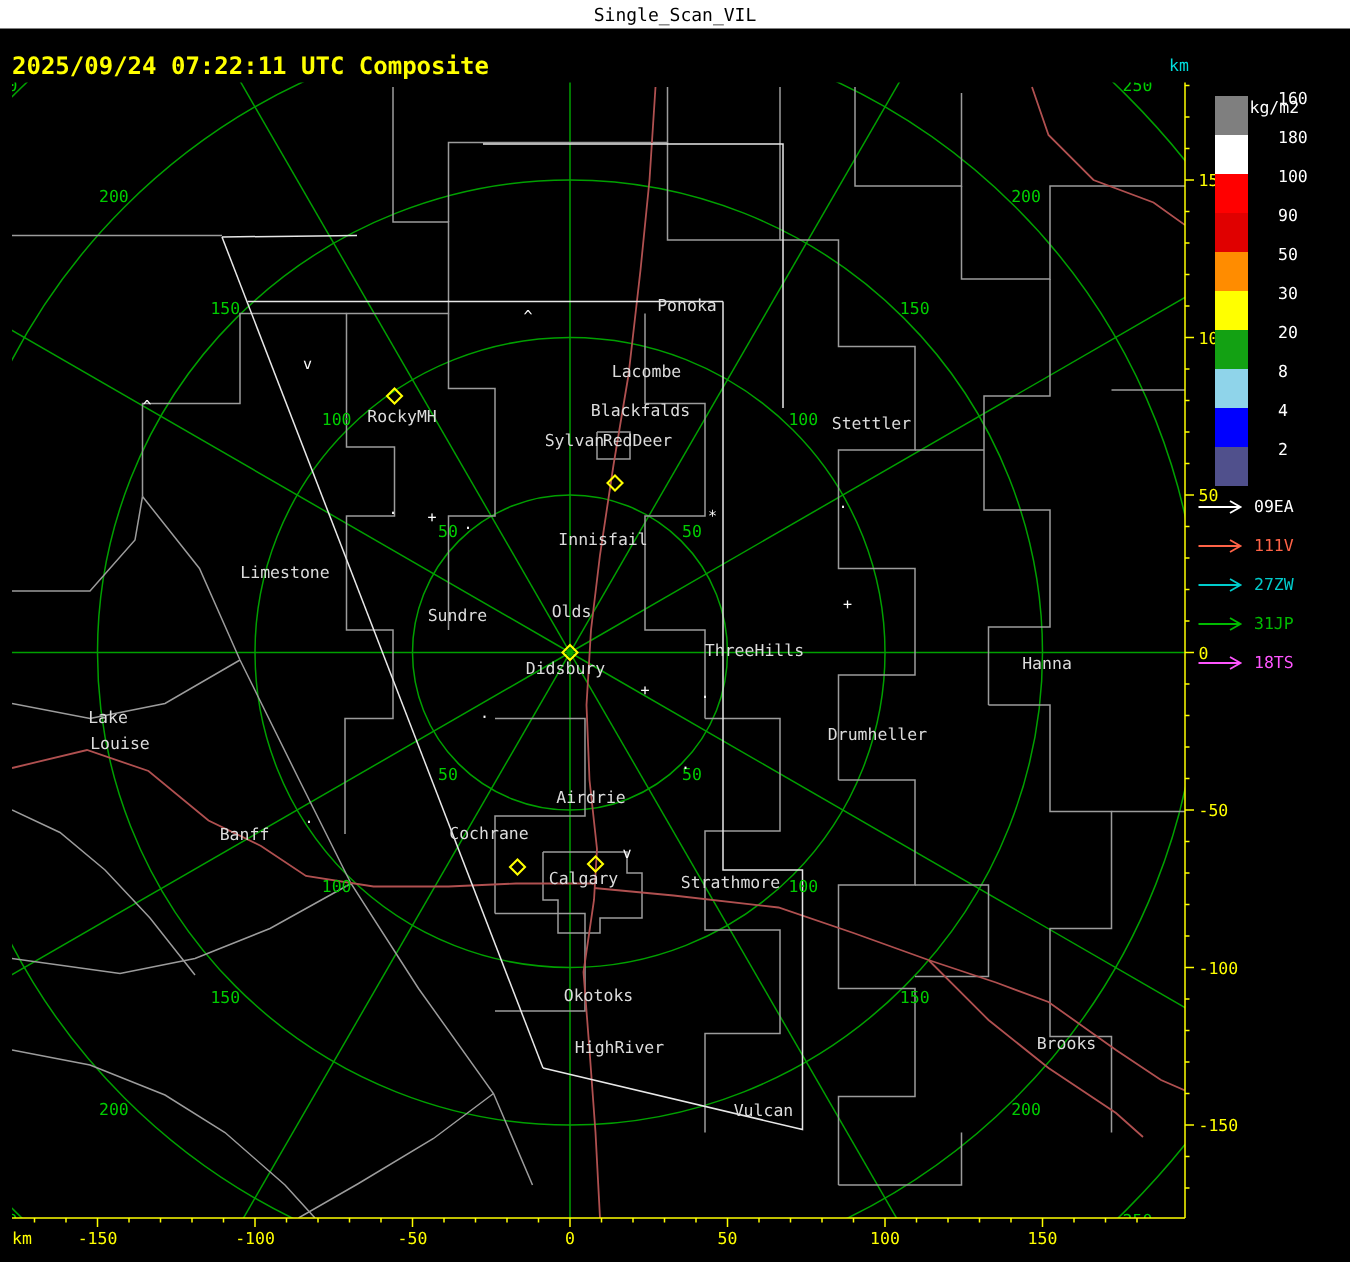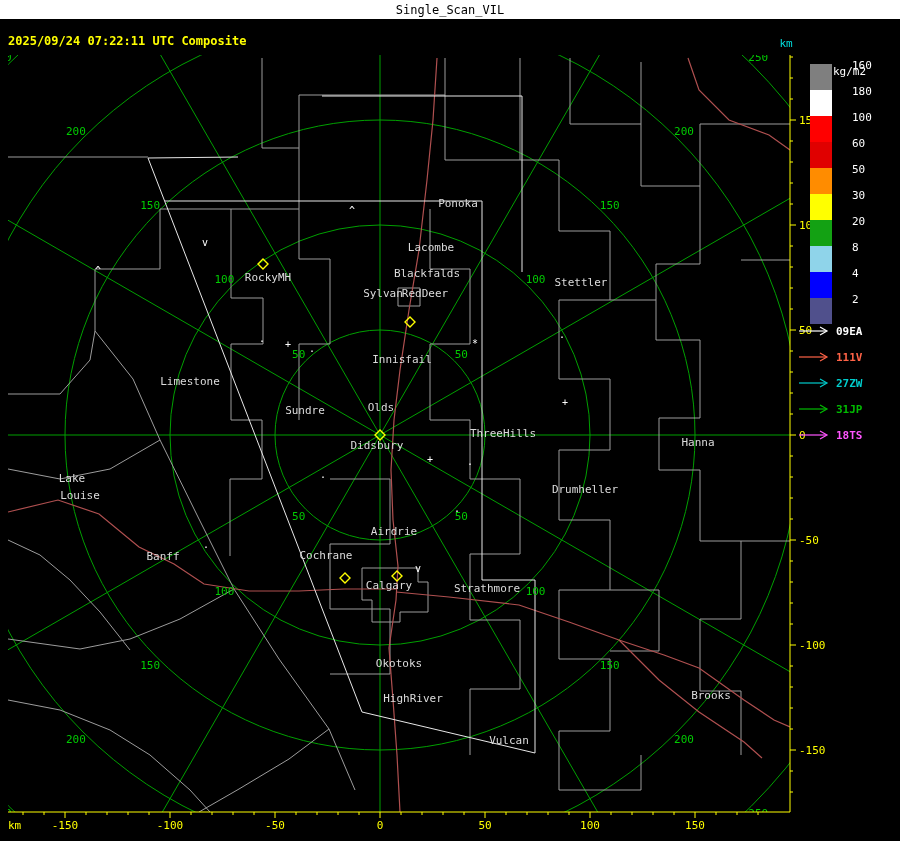--- a/index.html
+++ b/index.html
@@ -1,29 +1,29 @@
 <!DOCTYPE html>
 <html><head>
 <meta charset="utf-8">
 <style>
   html,body{margin:0;padding:0;background:#000;}
   .screen{position:relative;width:900px;height:841px;background:#000;overflow:hidden;
           font-family:"DejaVu Sans Mono",monospace;}
   .titlebar{position:absolute;top:0;left:0;width:900px;height:19px;background:#ffffff;
             color:#000;font-size:12px;display:flex;align-items:center;justify-content:center;}
-  .timestamp{position:absolute;left:8px;top:34px;color:#ffff00;font-size:12px;font-weight:bold;white-space:pre;}
+  .timestamp{position:absolute;left:8px;top:34px;color:#ffff00;font-size:16px;font-weight:bold;white-space:pre;}
   #map{position:absolute;left:0;top:0;}
   svg text{font-family:"DejaVu Sans Mono",monospace;}
   .legend-unit{position:absolute;left:833px;top:46px;color:#ffffff;font-size:11px;margin-top:19px;}
   .legend{position:absolute;left:810px;top:64px;}
   .lrow{display:flex;align-items:flex-start;height:26px;}
   .lbox{width:22px;height:26px;flex:0 0 22px;}
   .lval{color:#ffffff;font-size:11px;line-height:11px;margin-left:20px;position:relative;top:-4px;}
   .radars{position:absolute;left:797px;top:318px;}
-  .rrow{display:flex;align-items:center;height:26px;font-weight:bold;}
+  .rrow{display:flex;align-items:flex-end;height:26px;}
   .rlabel{font-size:11px;margin-left:5px;}
 </style>
 </head>
 <body>
 
 <div class="screen">
   <div class="titlebar">
     <span>Single_Scan_VIL</span>
   </div>
   <span class="timestamp">2025/09/24 07:22:11 UTC Composite</span>
@@ -260,21 +260,21 @@
       <div class="lrow">
         <div class="lbox" style="background: rgb(255, 255, 255);"></div>
         <span class="lval">180</span>
       </div>
       <div class="lrow">
         <div class="lbox" style="background: rgb(255, 0, 0);"></div>
         <span class="lval">100</span>
       </div>
       <div class="lrow">
         <div class="lbox" style="background: rgb(224, 0, 0);"></div>
-        <span class="lval">60</span>
+        <span class="lval">90</span>
       </div>
       <div class="lrow">
         <div class="lbox" style="background: rgb(255, 140, 0);"></div>
         <span class="lval">50</span>
       </div>
       <div class="lrow">
         <div class="lbox" style="background: rgb(255, 255, 0);"></div>
         <span class="lval">30</span>
       </div>
       <div class="lrow">

